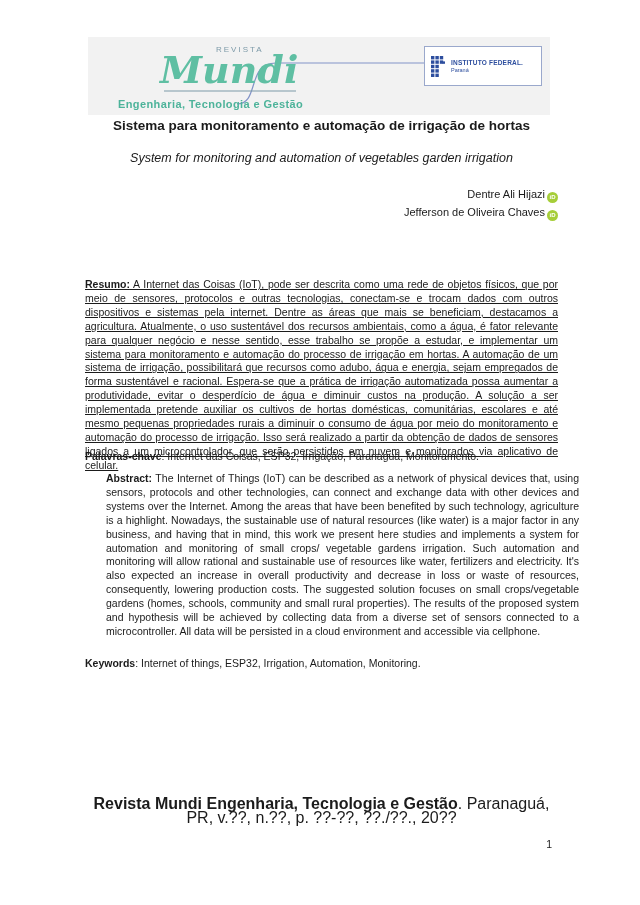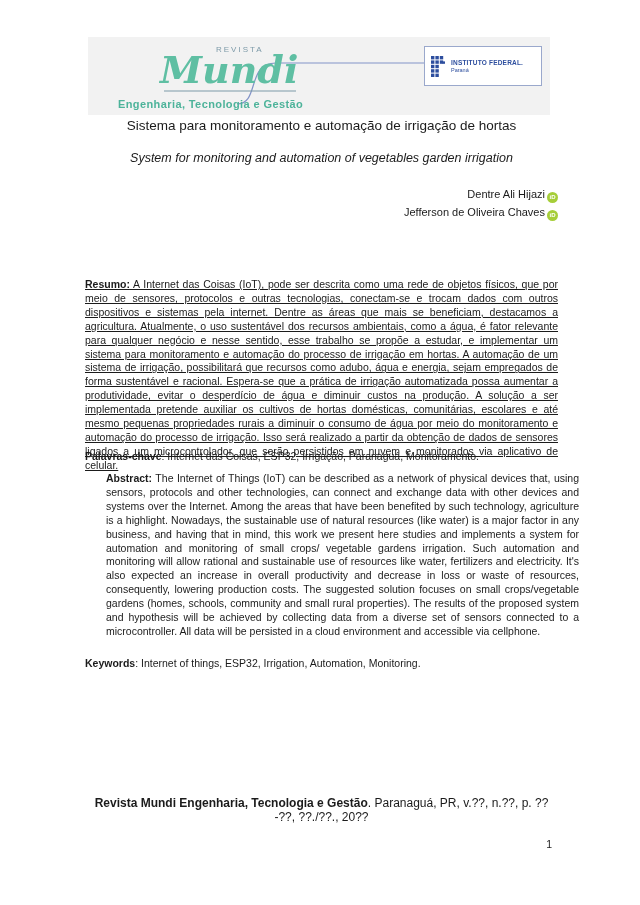--- a/index.html
+++ b/index.html
@@ -15,36 +15,36 @@
   .tagline{position:absolute;left:30px;top:61px;font-size:11px;font-weight:bold;
     color:#4db39a;letter-spacing:.4px;}
   .swoosh{position:absolute;left:0;top:0;width:462px;height:78px;pointer-events:none;}
   .ifbox{position:absolute;right:8px;top:9px;width:118px;height:40px;background:#ffffff;
     border:1px solid #9aa8cc;display:flex;align-items:center;gap:5px;padding:0 6px;box-sizing:border-box;}
   .iftext{line-height:1.1;}
   .iftext .l1{font-size:6.5px;font-weight:bold;color:#2d4e9e;letter-spacing:.2px;}
   .iftext .l2{font-size:5.5px;color:#2d4e9e;}
   
   .col{left:85px;width:473px;}
-  .title-pt{top:117px;text-align:center;font-size:13.5px;font-weight:normal;line-height:17px;}
+  .title-pt{top:117px;text-align:center;font-size:13.5px;font-weight:bold;line-height:17px;}
   .title-pt .inner{max-width:424px;margin:0 auto;}
   .title-en{top:151px;text-align:center;font-size:12.5px;font-weight:normal;font-style:italic;}
   .authors{top:186px;text-align:right;font-size:11px;line-height:17.5px;}
   .author-line{display:block;}
   .orcid{display:inline-block;width:11px;height:11px;border-radius:50%;
     background:#a6ce39;color:#fff;font-size:6px;font-weight:bold;line-height:11px;
     text-align:center;vertical-align:-1px;margin-left:2px;}
   .para{font-size:10.5px;line-height:13.9px;text-align:justify;}
   .resumo{top:278px;text-decoration:underline;}
   .kw-pt{top:450px;}
   .abstract{top:472px;margin-left:21px;}
   .kw-en{top:657px;}
   .kwline{font-size:10.5px;text-align:left;}
   
-  .footer{top:797px;text-align:center;font-size:12px;line-height:13.5px;}
+  .footer{top:797px;text-align:center;font-size:16px;line-height:13.5px;}
   .pagenum{top:838px;left:0;width:552px;text-align:right;font-size:10.5px;}
 </style>
 </head>
 <body>
 
 <div class="abs band">
 
   <svg class="swoosh" viewBox="0 0 462 78">
     <path d="M149,67 C172,67 158,26 188,26 H340" fill="none" stroke="#8193c7" stroke-width="1.2"></path>
   </svg>

